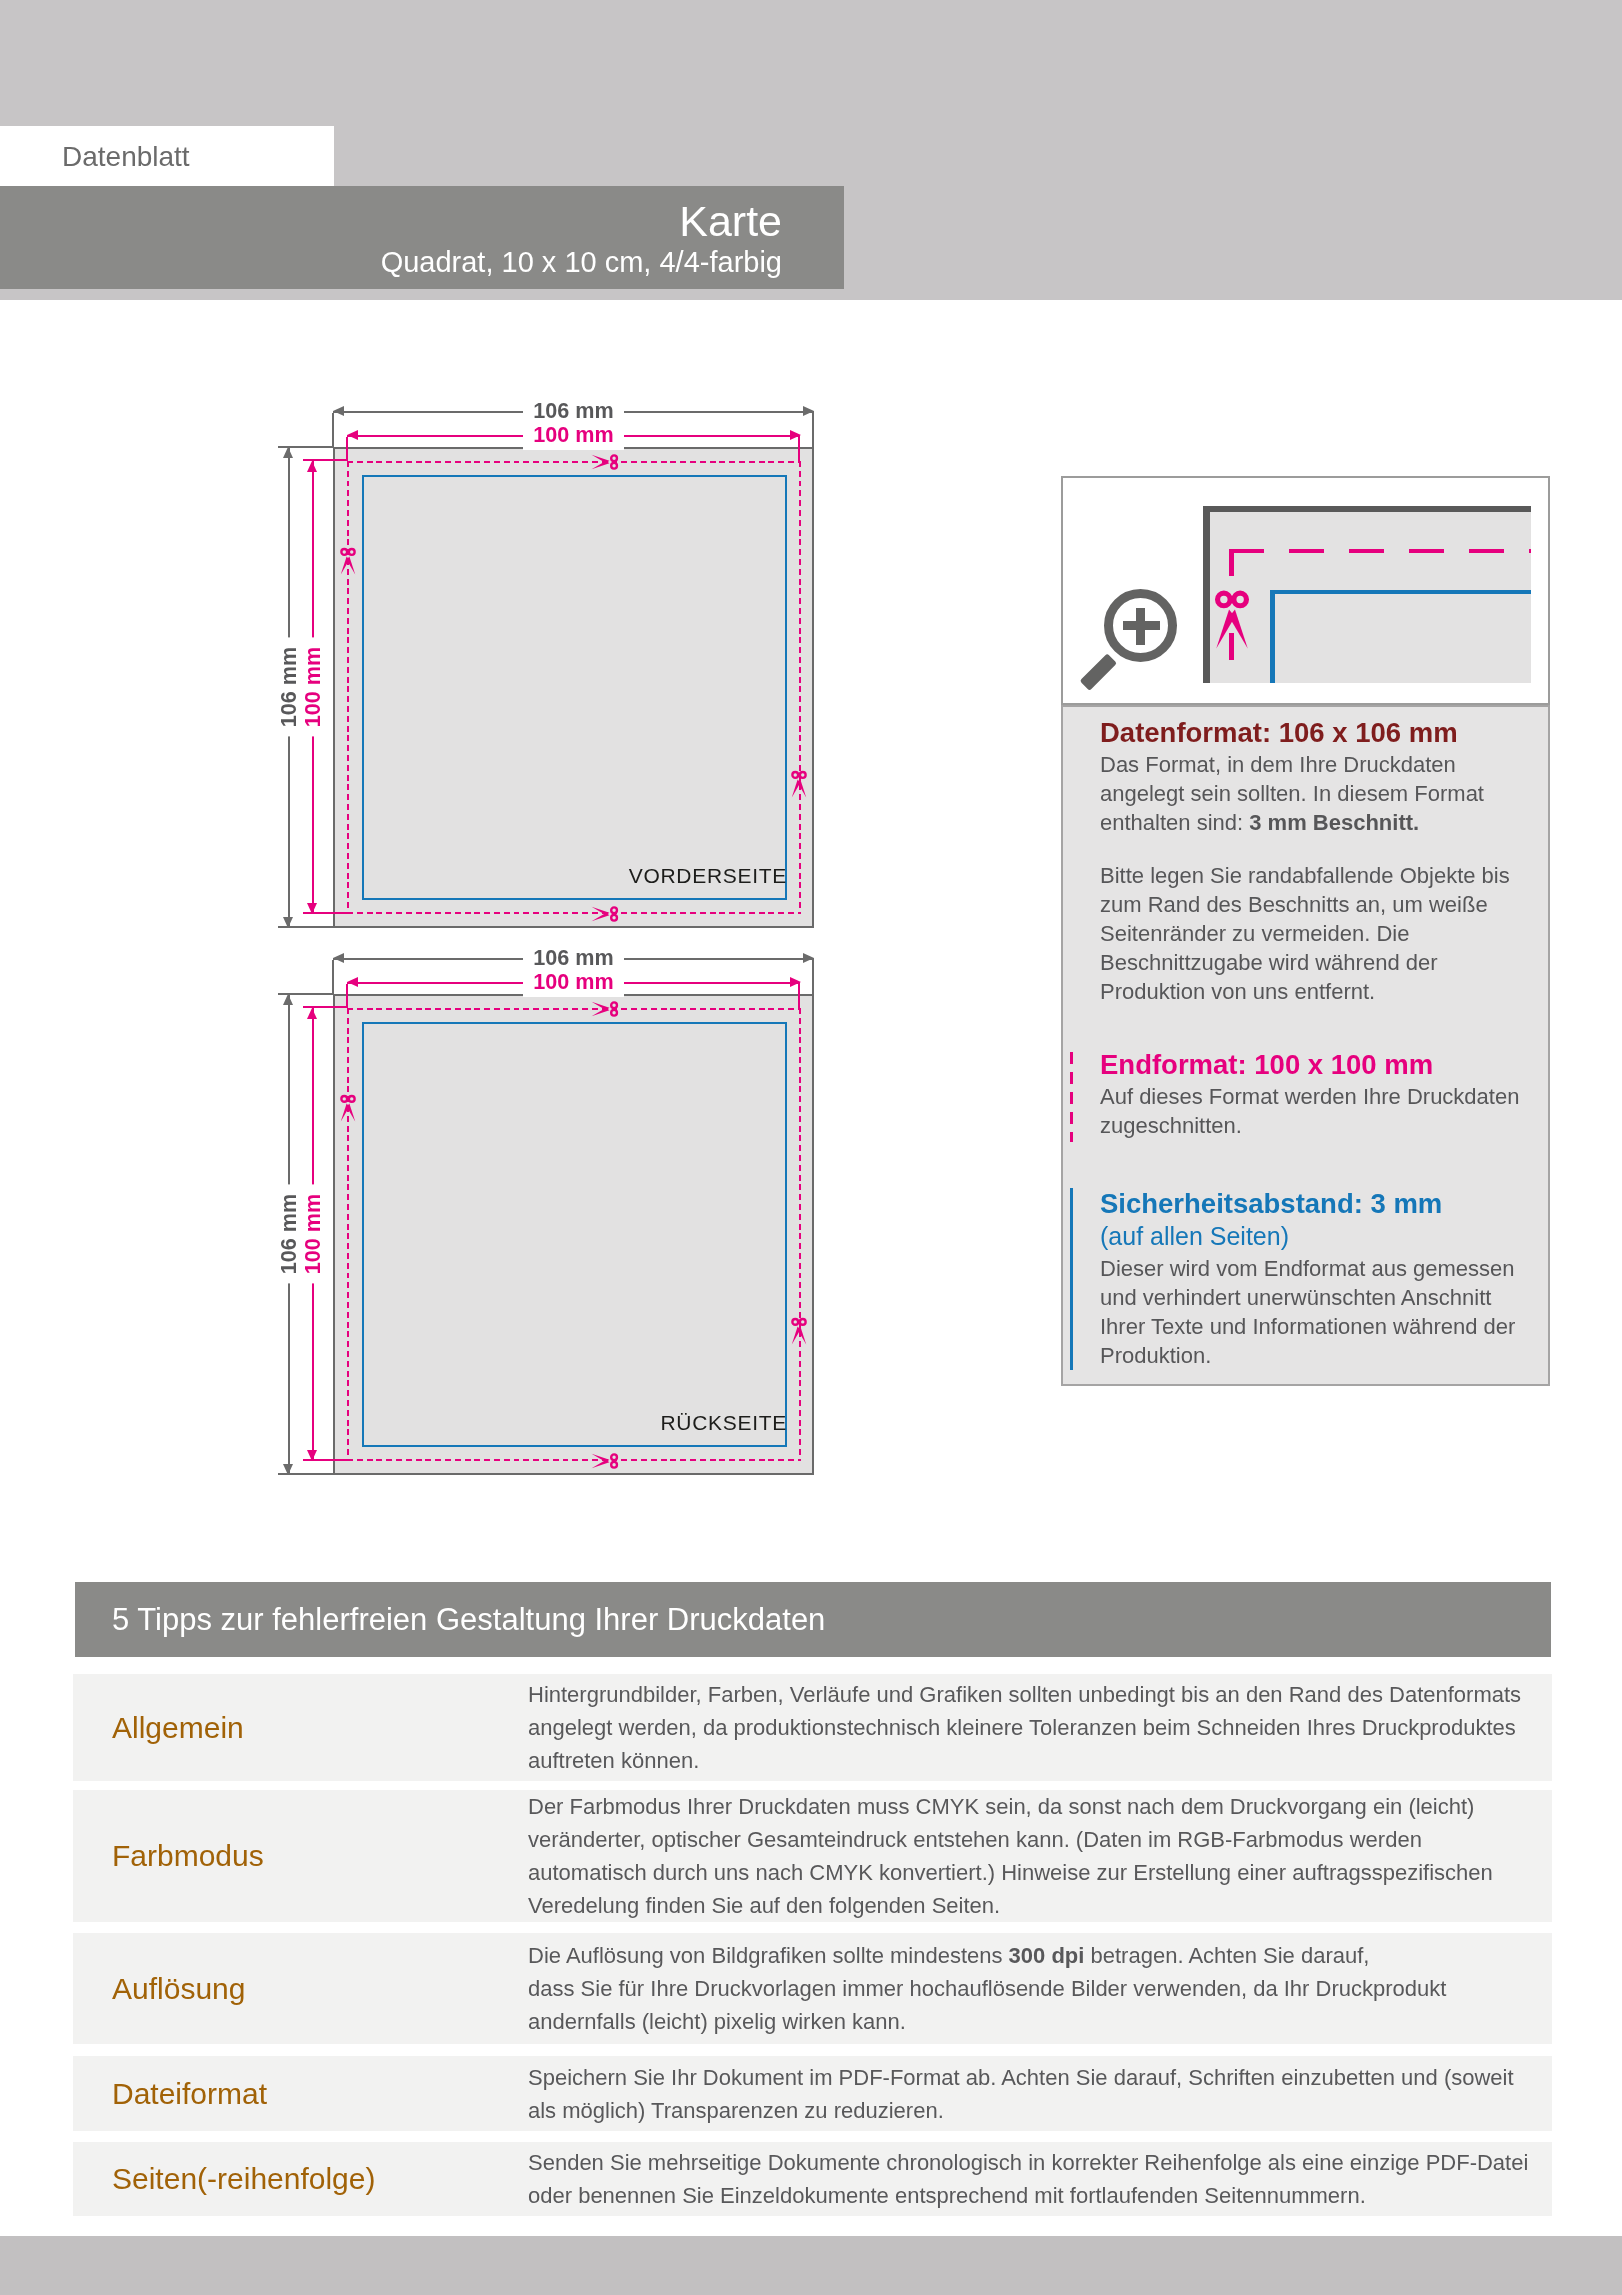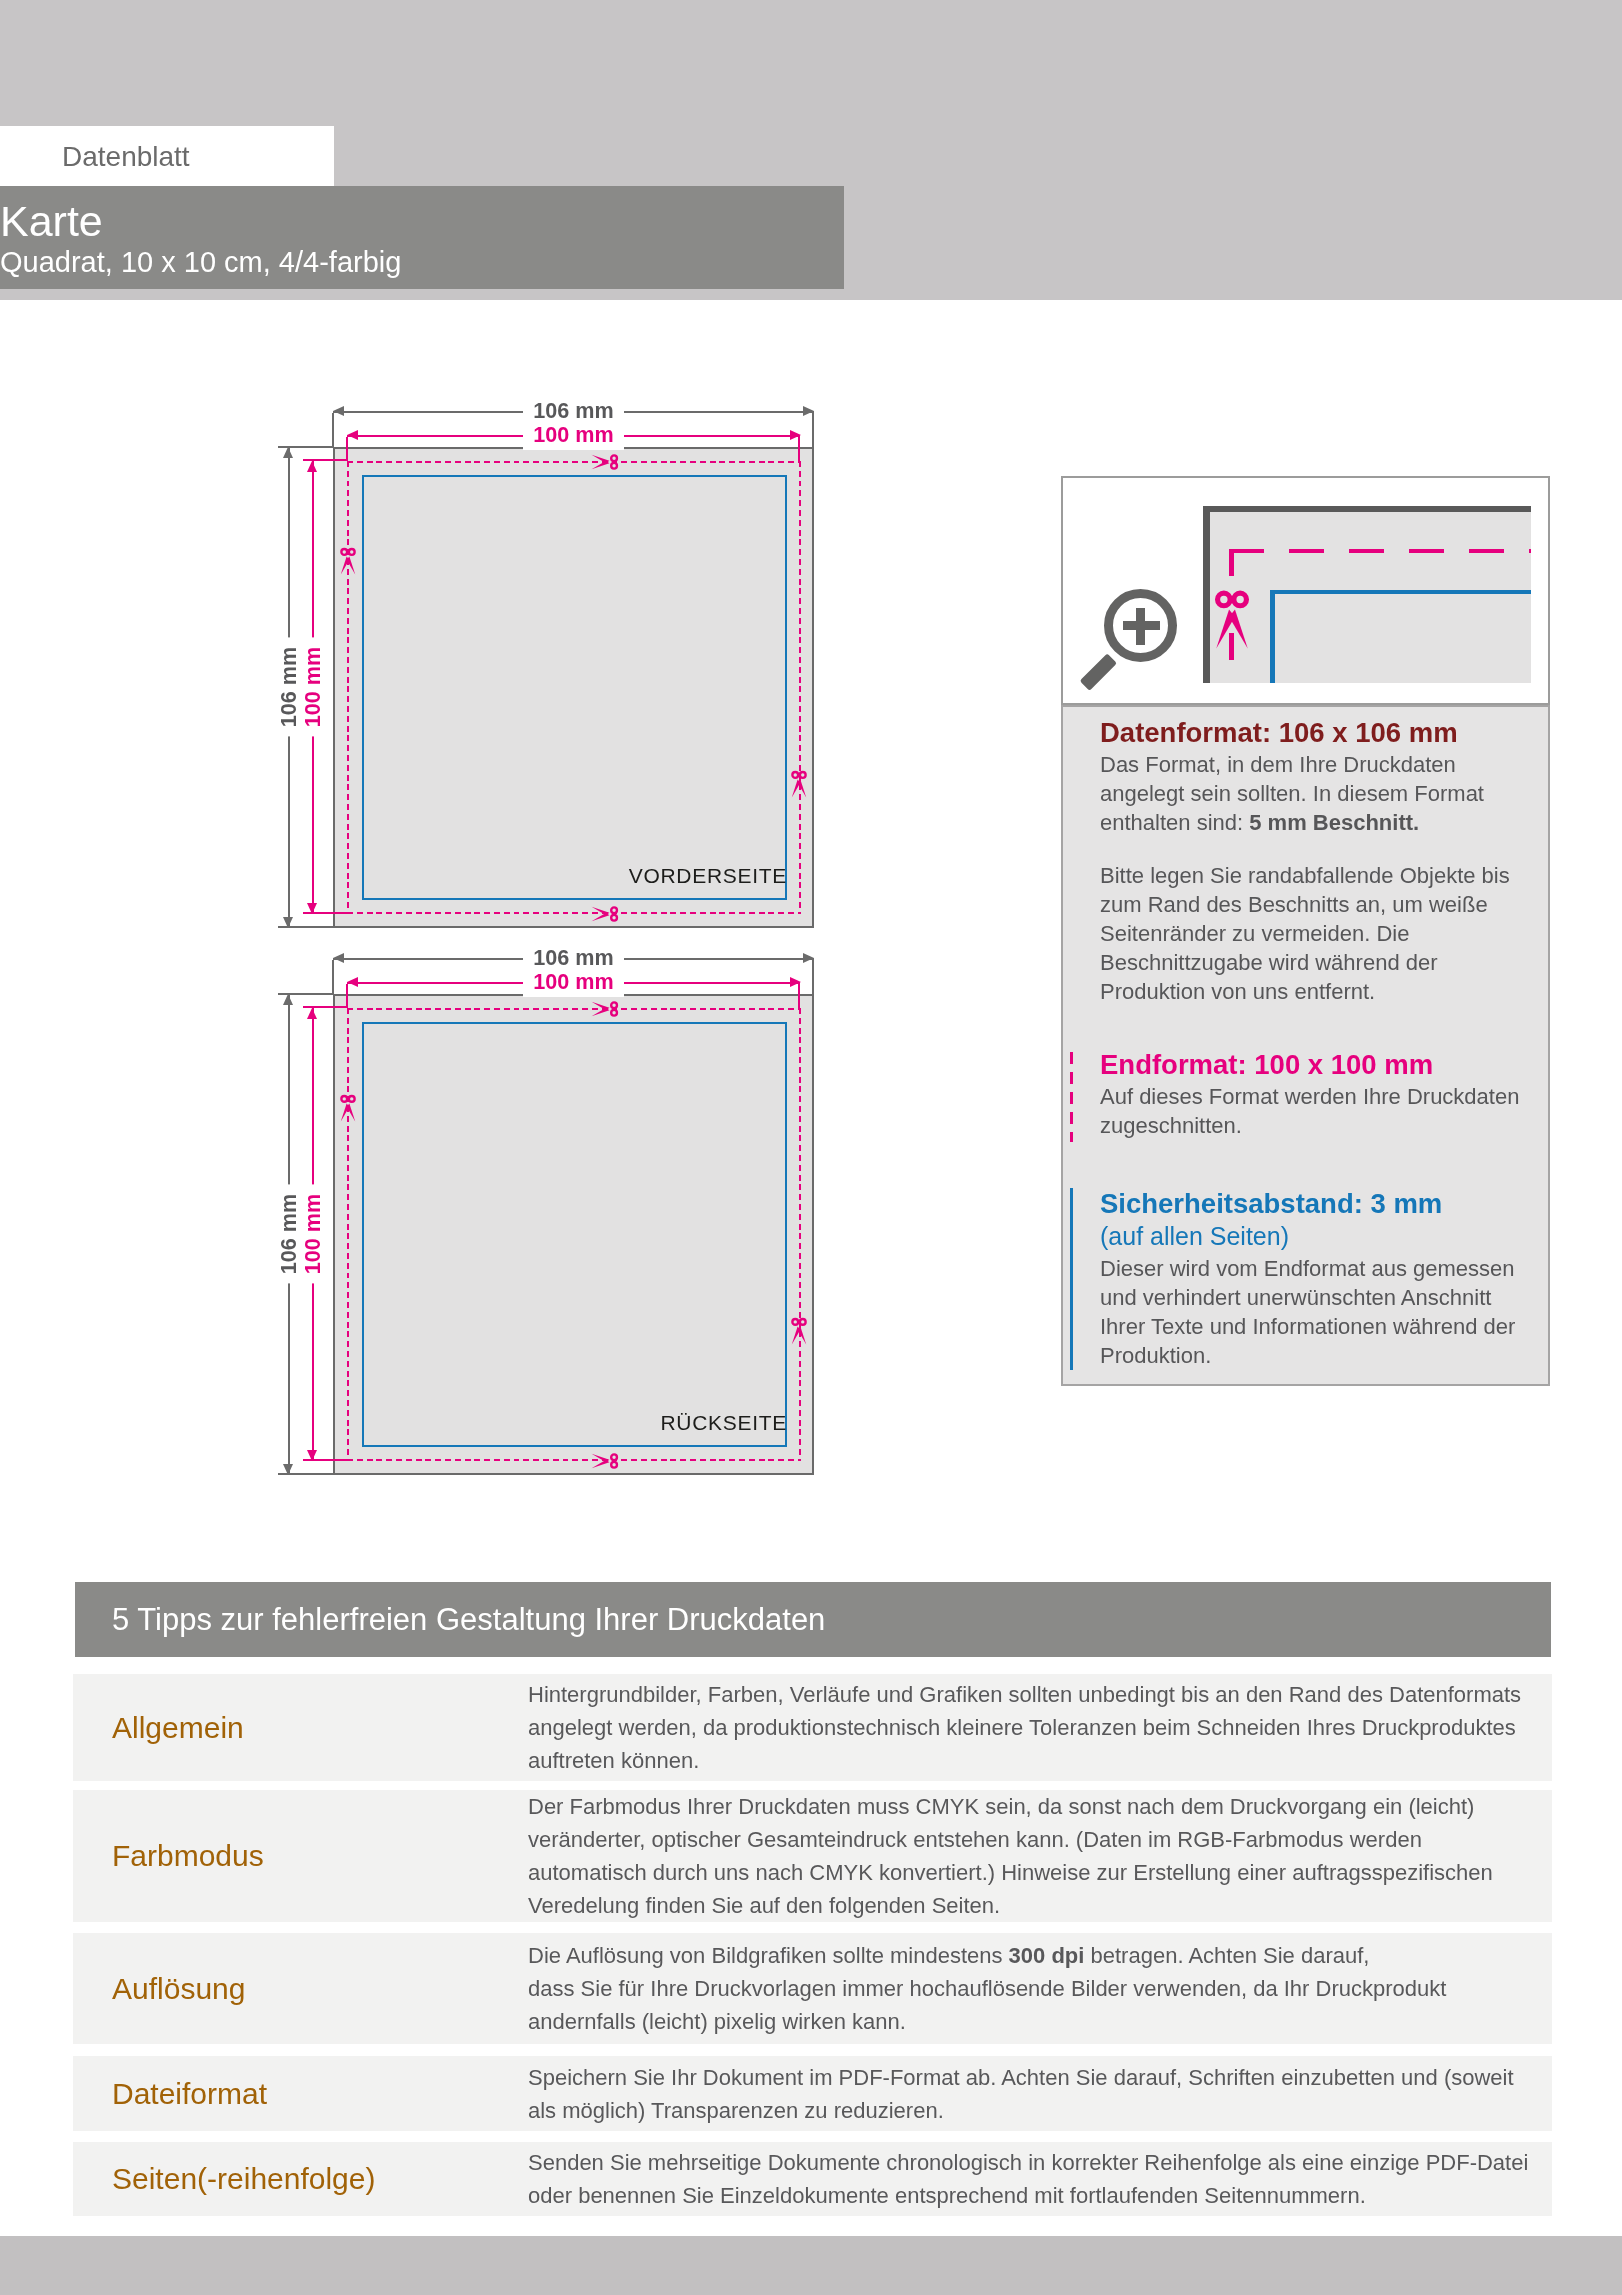--- a/index.html
+++ b/index.html
@@ -5,21 +5,21 @@
   * { margin:0; padding:0; box-sizing:border-box; }
   html,body { width:1623px; height:2295px; background:#ffffff;
     font-family:"Liberation Sans", sans-serif; overflow:hidden; position:relative; }
   .abs { position:absolute; }
 
   
   .band-light { left:0; top:0; width:1623px; height:300px; background:#c7c5c6; }
   .datenblatt-box { left:0; top:126px; width:334px; height:61px; background:#ffffff;
     display:flex; align-items:center; padding-left:62px; font-size:28px; color:#6b6b6b; }
   .banner { left:0; top:186px; width:844px; height:103px; background:#8a8a88;
-    display:flex; flex-direction:column; justify-content:center; align-items:flex-start;
+    display:flex; flex-direction:column; justify-content:center; align-items:flex-end;
     padding-right:62px; color:#ffffff; }
   .banner-title { font-size:43px; line-height:48px; }
   .banner-sub   { font-size:29px; line-height:34px; }
 
   
   .diagram { position:absolute; left:249px; width:589px; height:523px; }
   .sq-outer { position:absolute; left:84px; top:36px; width:481px; height:481px;
     background:#e2e1e1; border:2px solid #6a6a6a; }
   .dashl { position:absolute; }
   .dl-t { left:98px; top:50px;  width:453px; height:2px;
@@ -270,21 +270,21 @@
           <svg width="63" height="37" viewBox="0 0 34 20">
             <use href="#sc-sym"></use>
           </svg>
         </span>
     </div>
   </div>
 
   <div class="panel abs">
     <div class="blk">
       <h3>Datenformat: 106 x 106 mm</h3>
-      <p><span>Das Format, in dem Ihre Druckdaten angelegt sein sollten. In diesem Format enthalten sind: </span><span class="b">5 mm Beschnitt.</span></p>
+      <p><span>Das Format, in dem Ihre Druckdaten angelegt sein sollten. In diesem Format enthalten sind: </span><span class="b">3 mm Beschnitt.</span></p>
     </div>
     <div class="blk blk-note">
       <p>Bitte legen Sie randabfallende Objekte bis zum Rand des Beschnitts an, um weiße Seitenränder zu vermeiden. Die Beschnittzugabe wird während der Produktion von uns entfernt.</p>
     </div>
     <div class="blk blk-endformat">
       <span class="accent-dash"></span>
       <h3>Endformat: 100 x 100 mm</h3>
       <p>Auf dieses Format werden Ihre Druckdaten zugeschnitten.</p>
     </div>
     <div class="blk blk-safety">

